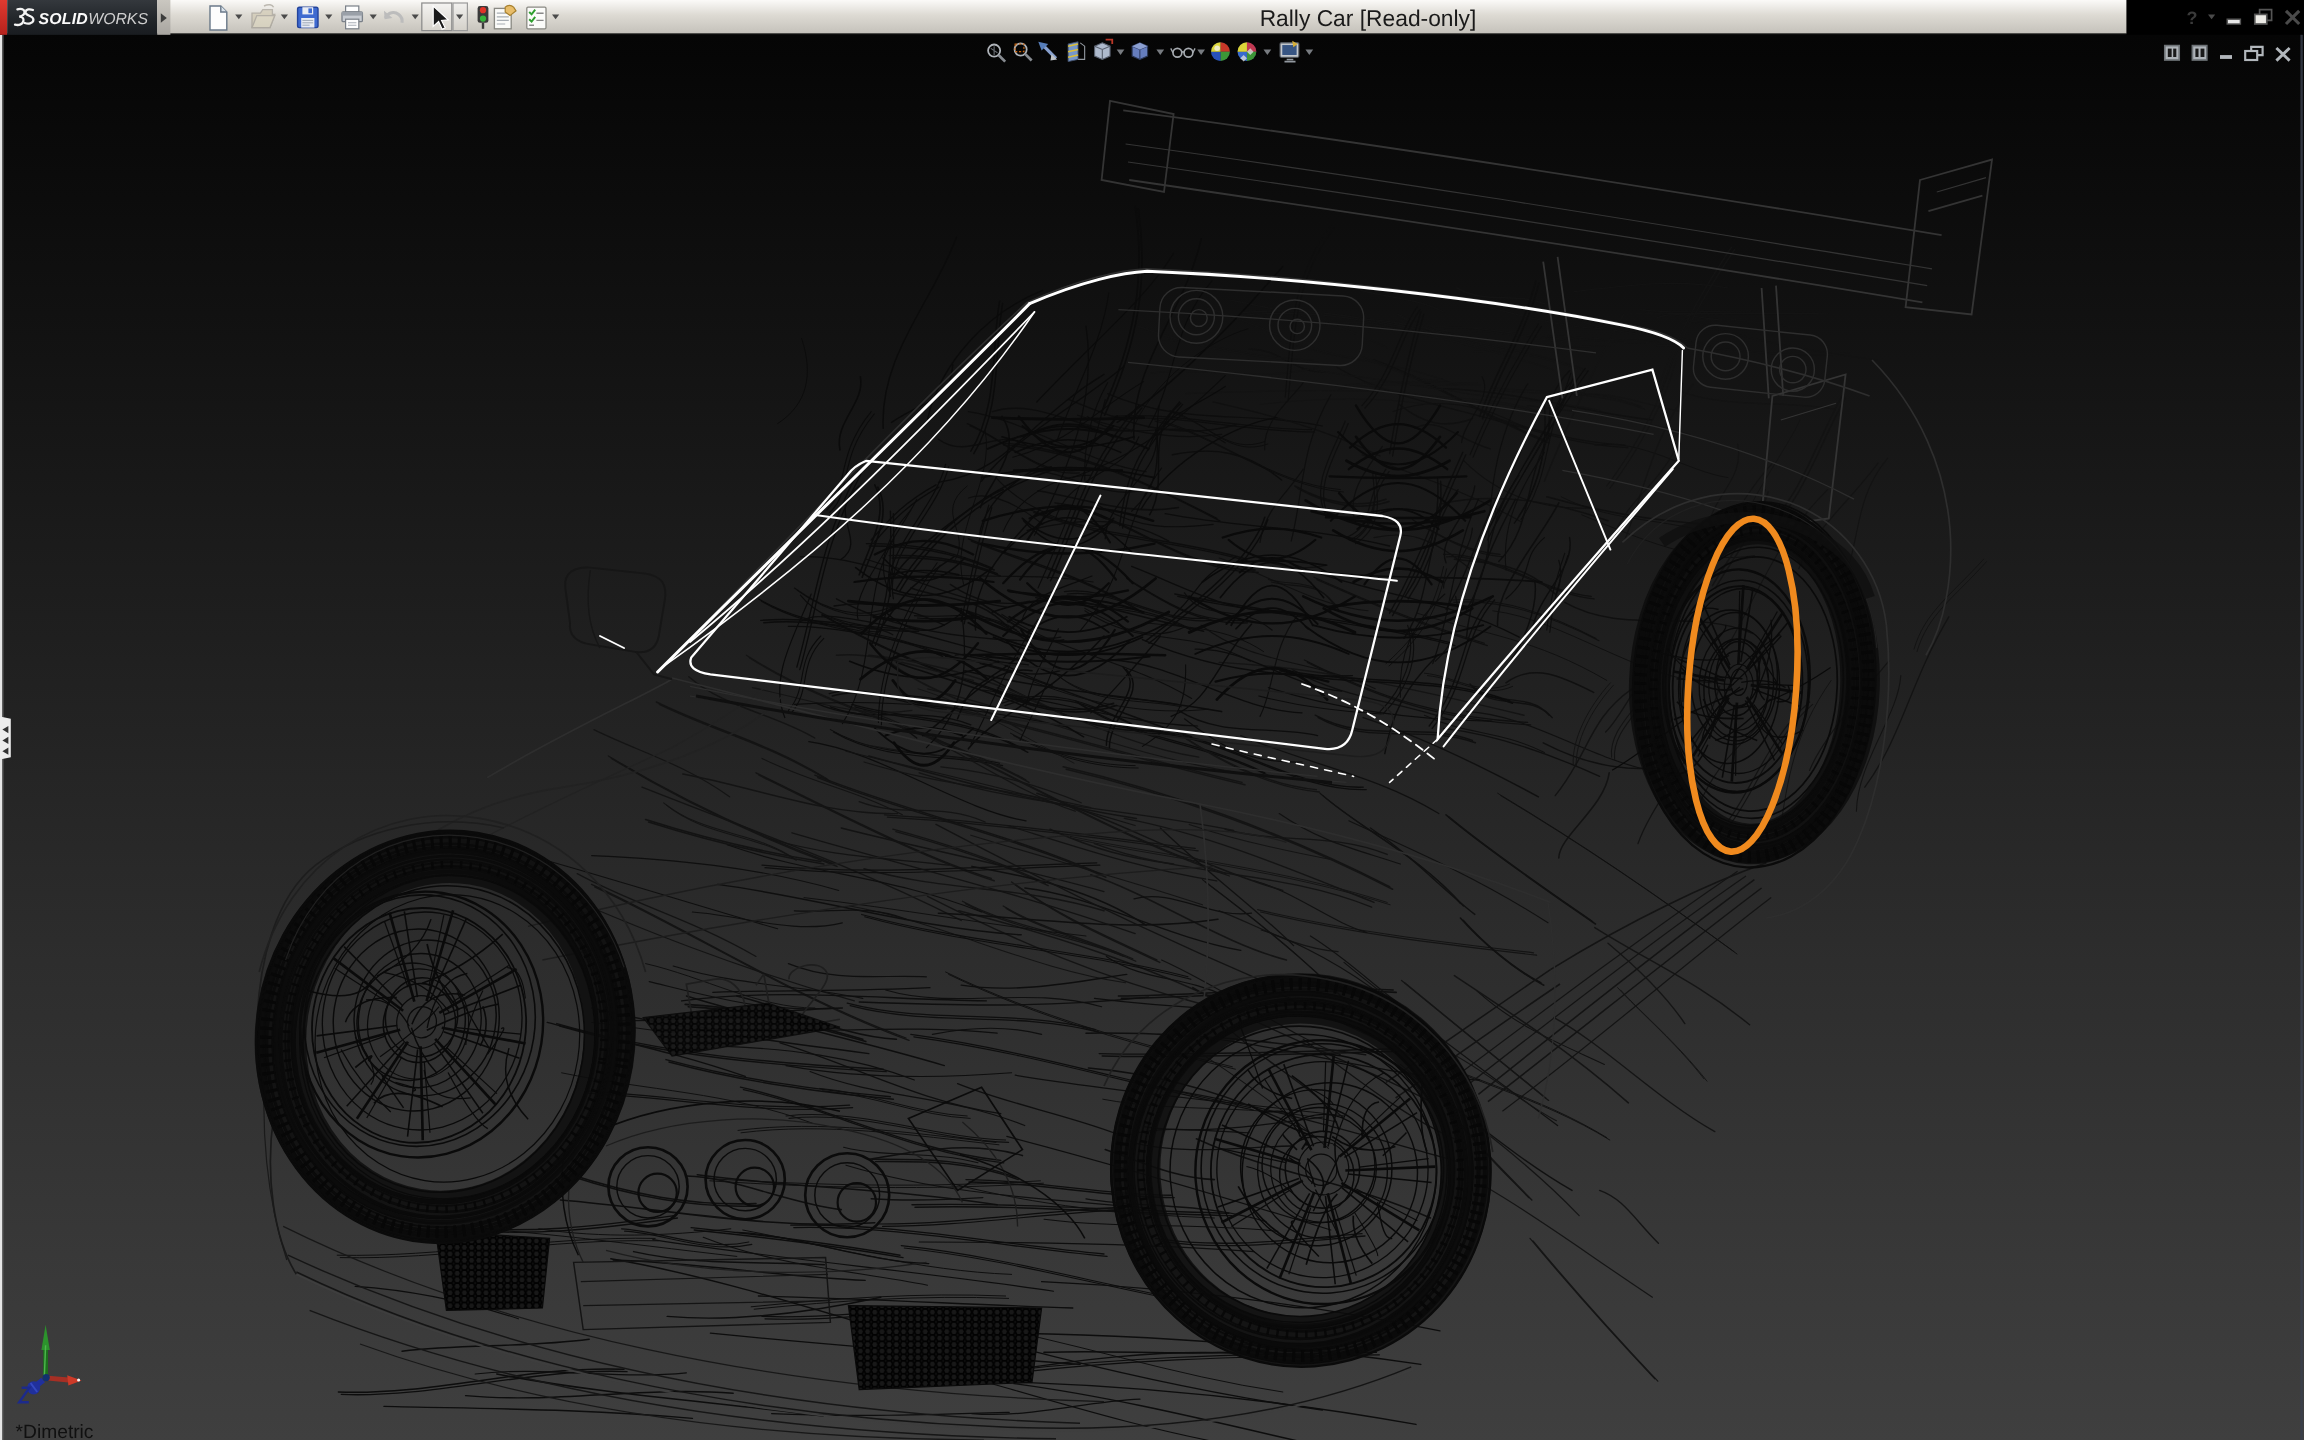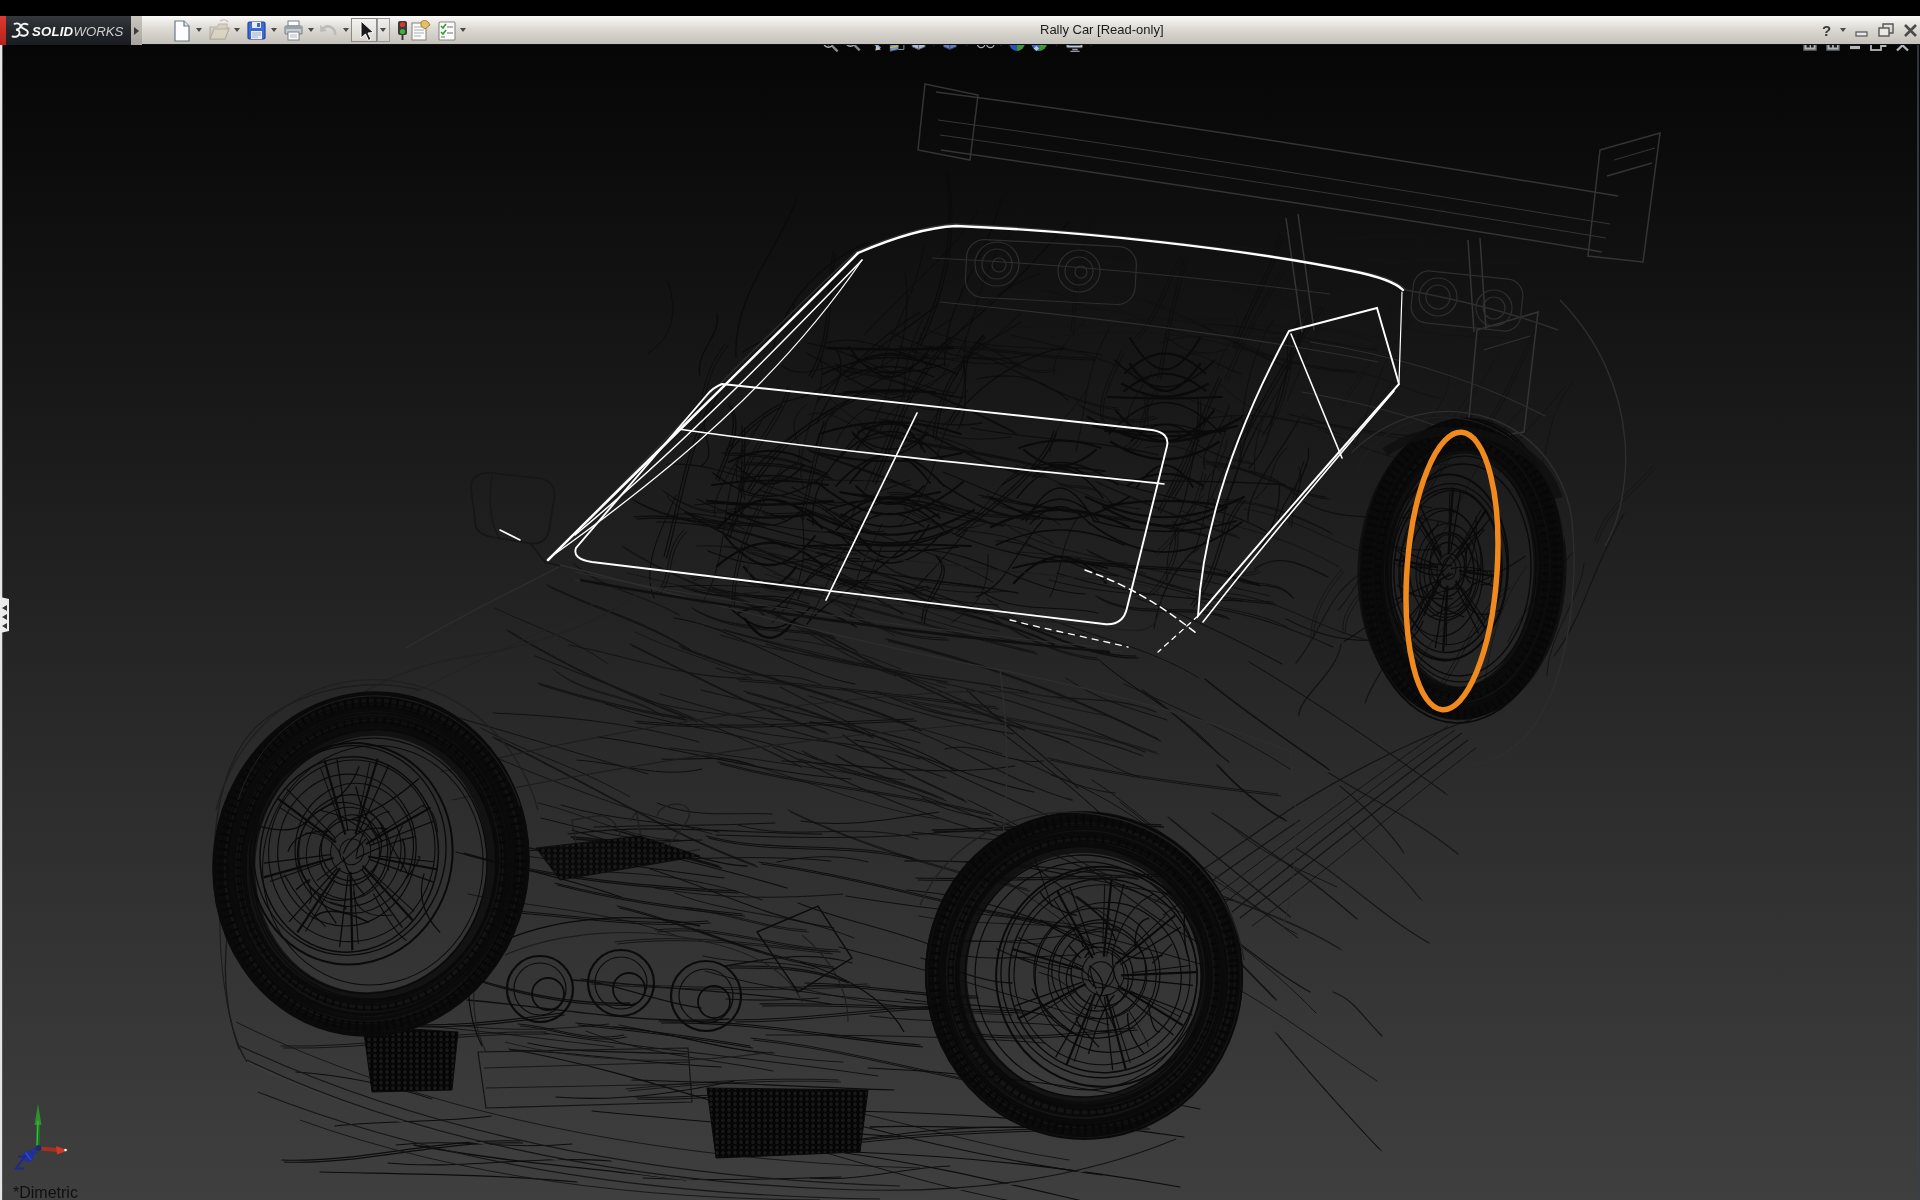--- a/index.html
+++ b/index.html
@@ -1,23 +1,23 @@
 <!DOCTYPE html>
 <html><head><meta charset="utf-8"><style>
 html,body{margin:0;padding:0;width:1920px;height:1200px;overflow:hidden;background:#000;
 font-family:"Liberation Sans",sans-serif;}
 #stage{position:relative;width:1920px;height:1200px;}
 #vp{position:absolute;left:0;top:0;}
-.tb{position:absolute;left:0;top:16px;width:1920px;height:29px;
+.tb{position:absolute;left:0;top:0;width:1772px;height:29px;
 background:linear-gradient(#fbfaf8,#dddad3 45%,#d2cfc8 70%,#c4c1ba);border-bottom:1px solid #111;box-sizing:border-box;}
 .red{position:absolute;left:0;top:0;width:6px;height:29px;background:linear-gradient(#e03a30,#b5221c);}
 .logo{position:absolute;left:6px;top:0;width:125px;height:29px;background:linear-gradient(#34383d,#22262a 55%,#191c20);}
 .fly{position:absolute;left:131px;top:0;width:11px;height:29px;background:linear-gradient(#cac7c0,#a8a5a0);}
 .fly:after{content:"";position:absolute;left:3px;top:11px;border-left:5px solid #3c3c3c;border-top:4px solid transparent;border-bottom:4px solid transparent;}
-.ttl{position:absolute;left:1040px;top:6px;width:200px;text-align:left;font-size:13px;color:#1a1a1a;}
+.ttl{position:absolute;left:1040px;top:6px;width:200px;text-align:center;font-size:19px;color:#1a1a1a;}
 .ico{position:absolute;top:3px;}
 .drp{position:absolute;top:12px;width:0;height:0;border-left:3.5px solid transparent;border-right:3.5px solid transparent;border-top:4.5px solid #4a4a4a;}
 </style></head><body>
 <div id="stage">
 <svg id="vp" width="1920" height="1200" viewBox="0 0 1920 1200">
 <defs>
 <linearGradient id="bg" x1="0" y1="0" x2="0" y2="1">
           <stop offset="0" stop-color="#050505"></stop>
           <stop offset="0.33" stop-color="#191919"></stop>
           <stop offset="0.66" stop-color="#2d2d2d"></stop>

